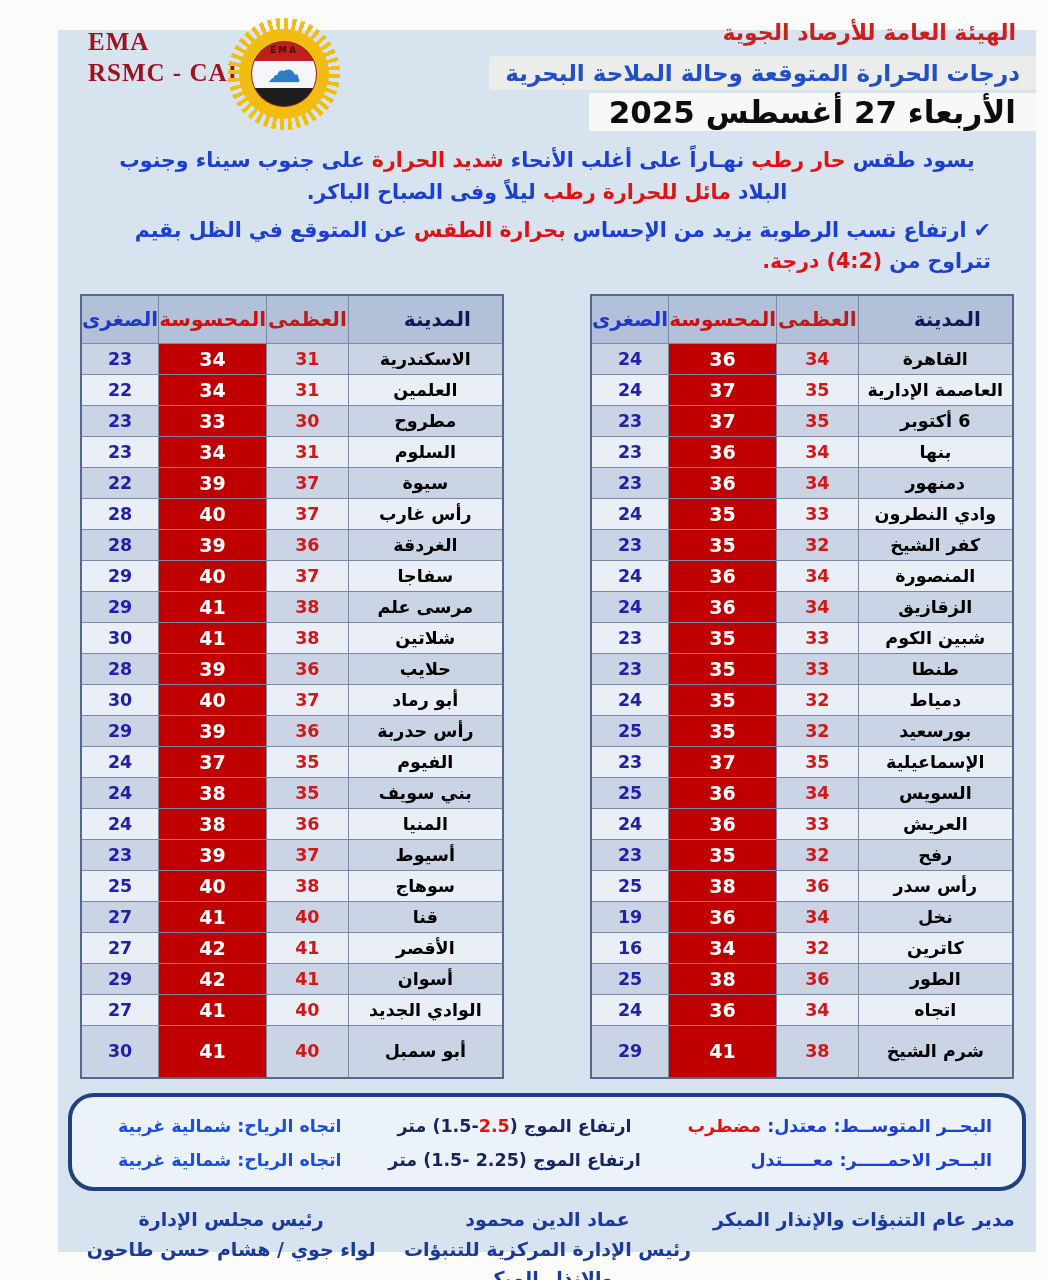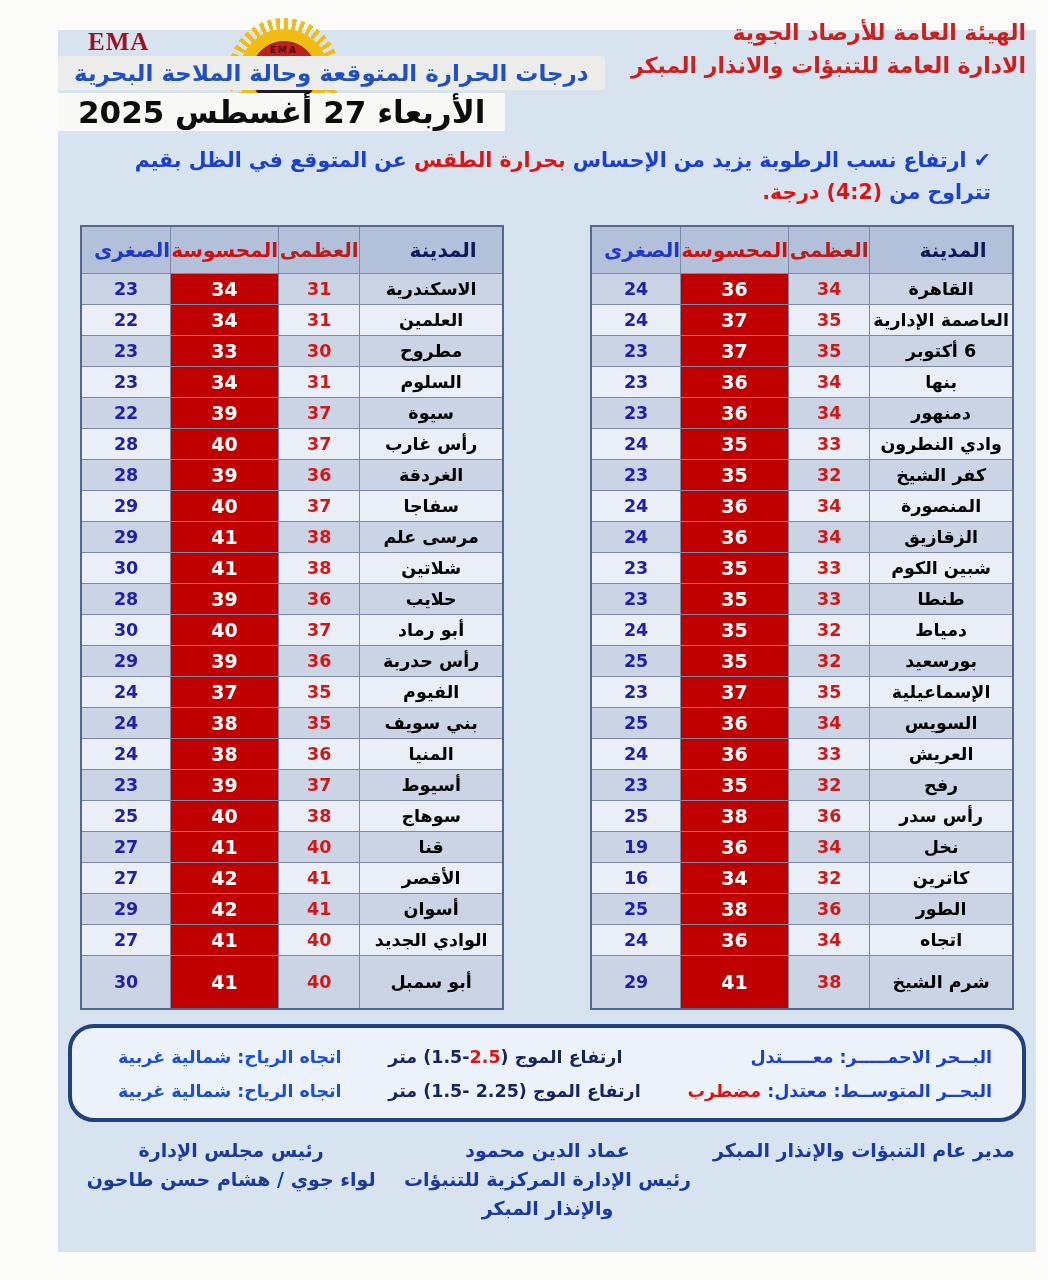--- a/index.html
+++ b/index.html
@@ -17,24 +17,24 @@
     border-radius:50%;
     background:repeating-conic-gradient(#f2bd13 0deg 4.5deg, rgba(242,189,19,0) 4.5deg 9deg); }
   .logo .sun-core { position:absolute; inset:11px; border-radius:50%; background:#f2bd13; }
   .logo .globe { position:absolute; inset:23px; border-radius:50%; overflow:hidden;
     border:1px solid #8a2020;
     background:linear-gradient(180deg,#c0201c 0 30%,#f4f6f8 30% 72%,#1d1d1d 72% 100%); }
   .logo .ema-txt { position:absolute; top:3px; width:100%; text-align:center;
     font-size:9px; font-weight:bold; color:#3a0d0d; letter-spacing:2px; }
   .logo .cloud { position:absolute; top:8px; width:100%; text-align:center;
     font-size:34px; color:#2e7cc4; text-shadow:0 0 1px #1b5ea0; }
-  .org-ar { position:absolute; right:10px; top:-14px; direction:rtl; text-align:right;
+  .org-ar { position:absolute; right:20px; top:-14px; direction:rtl; text-align:right;
     color:#ce1f1f; font-weight:bold; font-size:22px; line-height:1.5; }
 
-  .title-wrap { padding-top:26px; text-align:left; position:relative; z-index:2; }
+  .title-wrap { padding-top:26px; text-align:right; position:relative; z-index:2; }
   .doc-title { display:inline-block; background:#ececea; color:#2050c8;
     font-size:23px; font-weight:bold; padding:4px 16px; border-radius:3px; direction:rtl; }
   .doc-date { margin-top:3px; }
   .doc-date span { display:inline-block; background:#f8f8f6; color:#0d0d0d;
     font-size:31px; font-weight:bold; padding:1px 20px; direction:rtl; }
 
   
   .summary { margin:14px auto 0; width:92%; direction:rtl; font-weight:bold;
     font-size:20.5px; line-height:1.55; }
   .summary .line1 { text-align:center; }
@@ -48,38 +48,38 @@
   .tables-row { display:flex; direction:rtl; justify-content:space-between;
     margin:16px 22px 0 22px; }
   table.temps { border-collapse:collapse; width:424px; direction:rtl;
     border:2px solid #55688c; background:#e9eef7; }
   table.temps th, table.temps td { border:1px solid #7c89a6; text-align:center;
     font-weight:bold; }
   table.temps th { height:48px; background:#b2c0d9; font-size:20px; }
   th.h-city { color:#0d1a57; width:167px;padding-left:24px; }
   th.h-max  { color:#b91c1c; width:82px; }
   th.h-feel { color:#cf1010; width:98px; }
-  th.h-min  { color:#2038c8; width:77px;padding-left:12px; }
+  th.h-min  { color:#2038c8; width:77px; }
   table.temps td { height:31px; font-size:17.5px; }
   table.temps tr:nth-child(odd) td { background:#cbd4e4; }
   table.temps tr:nth-child(even) td { background:#e9eef7; }
   table.temps tr:last-child td { height:53px; }
   td.c-city { color:#000; font-size:18.5px; }
   td.c-max  { color:#d01818; }
   td.c-min  { color:#2020a8; }
   table.temps td.c-feel { background:#c00000 !important; color:#fff; font-size:19px; }
 
   
   .marine { margin:14px 10px 0; height:98px; border:4px solid #20407e;
     border-radius:26px; background:#ecf2fa; direction:rtl;
     display:flex; justify-content:space-between; align-items:flex-start;
     padding:12px 30px 0 46px; font-weight:bold; font-size:17.5px; }
   .marine .col { line-height:1.95; }
   .marine .col.seas  { text-align:right; }
-  .marine .col.waves { text-align:left; }
+  .marine .col.waves { text-align:center; }
   .marine .col.winds { text-align:right; color:#1d4ed8; }
 
   
   .sigs { display:flex; direction:rtl; margin:14px 14px 0; color:#1b3a9e;
     font-weight:bold; font-size:19px; text-align:center; }
   .sigs .sig { width:33.3%; line-height:1.55; direction:rtl; }
 </style>
 </head>
 <body>
 
@@ -105,20 +105,21 @@
     </div>
 
     <div class="title-wrap">
       <span class="doc-title">درجات الحرارة المتوقعة وحالة الملاحة البحرية</span>
       <div class="doc-date">
         <span>الأربعاء 27 أغسطس 2025</span>
       </div>
     </div>
 
     <div class="summary">
+      <div class="line1"><span class="seg-blue">يسود طقس </span><span class="seg-red">حار رطب </span><span class="seg-blue">نهـاراً على أغلب الأنحاء </span><span class="seg-red">شديد الحرارة </span><span class="seg-blue">على جنوب سيناء وجنوب البلاد </span><span class="seg-red">مائل للحرارة رطب </span><span class="seg-blue">ليلاً وفى الصباح الباكر.</span></div>
       <div class="line2"><span class="seg-check">✔ </span><span class="seg-blue">ارتفاع نسب الرطوبة يزيد من الإحساس </span><span class="seg-red">بحرارة الطقس </span><span class="seg-blue">عن المتوقع في الظل بقيم تتراوح من </span><span class="seg-red">(4:2) درجة.</span></div>
     </div>
 
     <div class="tables-row">
 
       <table class="temps">
         <thead>
           <tr>
             <th class="h-city">المدينة</th>
             <th class="h-max">العظمى</th>
@@ -416,22 +417,22 @@
               <td class="c-feel">41</td>
               <td class="c-min">30</td>
             </tr>
           </tbody>
       </table>
 
     </div>
 
     <div class="marine">
       <div class="col seas">
+        <div><span class="seg-blue">البحــر المتوســط: معتدل: </span><span class="seg-red">مضطرب</span></div>
         <div><span class="seg-blue">البــحر الاحمـــــر: معـــــتدل</span></div>
-        <div><span class="seg-blue">البحــر المتوســط: معتدل: </span><span class="seg-red">مضطرب</span></div>
       </div>
       <div class="col waves">
         <div><span class="seg-navy">ارتفاع الموج (</span><span class="seg-red">2.5</span><span class="seg-navy">-1.5) متر</span></div>
         <div><span class="seg-navy">ارتفاع الموج (2.25 -1.5) متر</span></div>
       </div>
       <div class="col winds">
         <div>اتجاه الرياح: شمالية غربية</div>
         <div>اتجاه الرياح: شمالية غربية</div>
       </div>
     </div>

